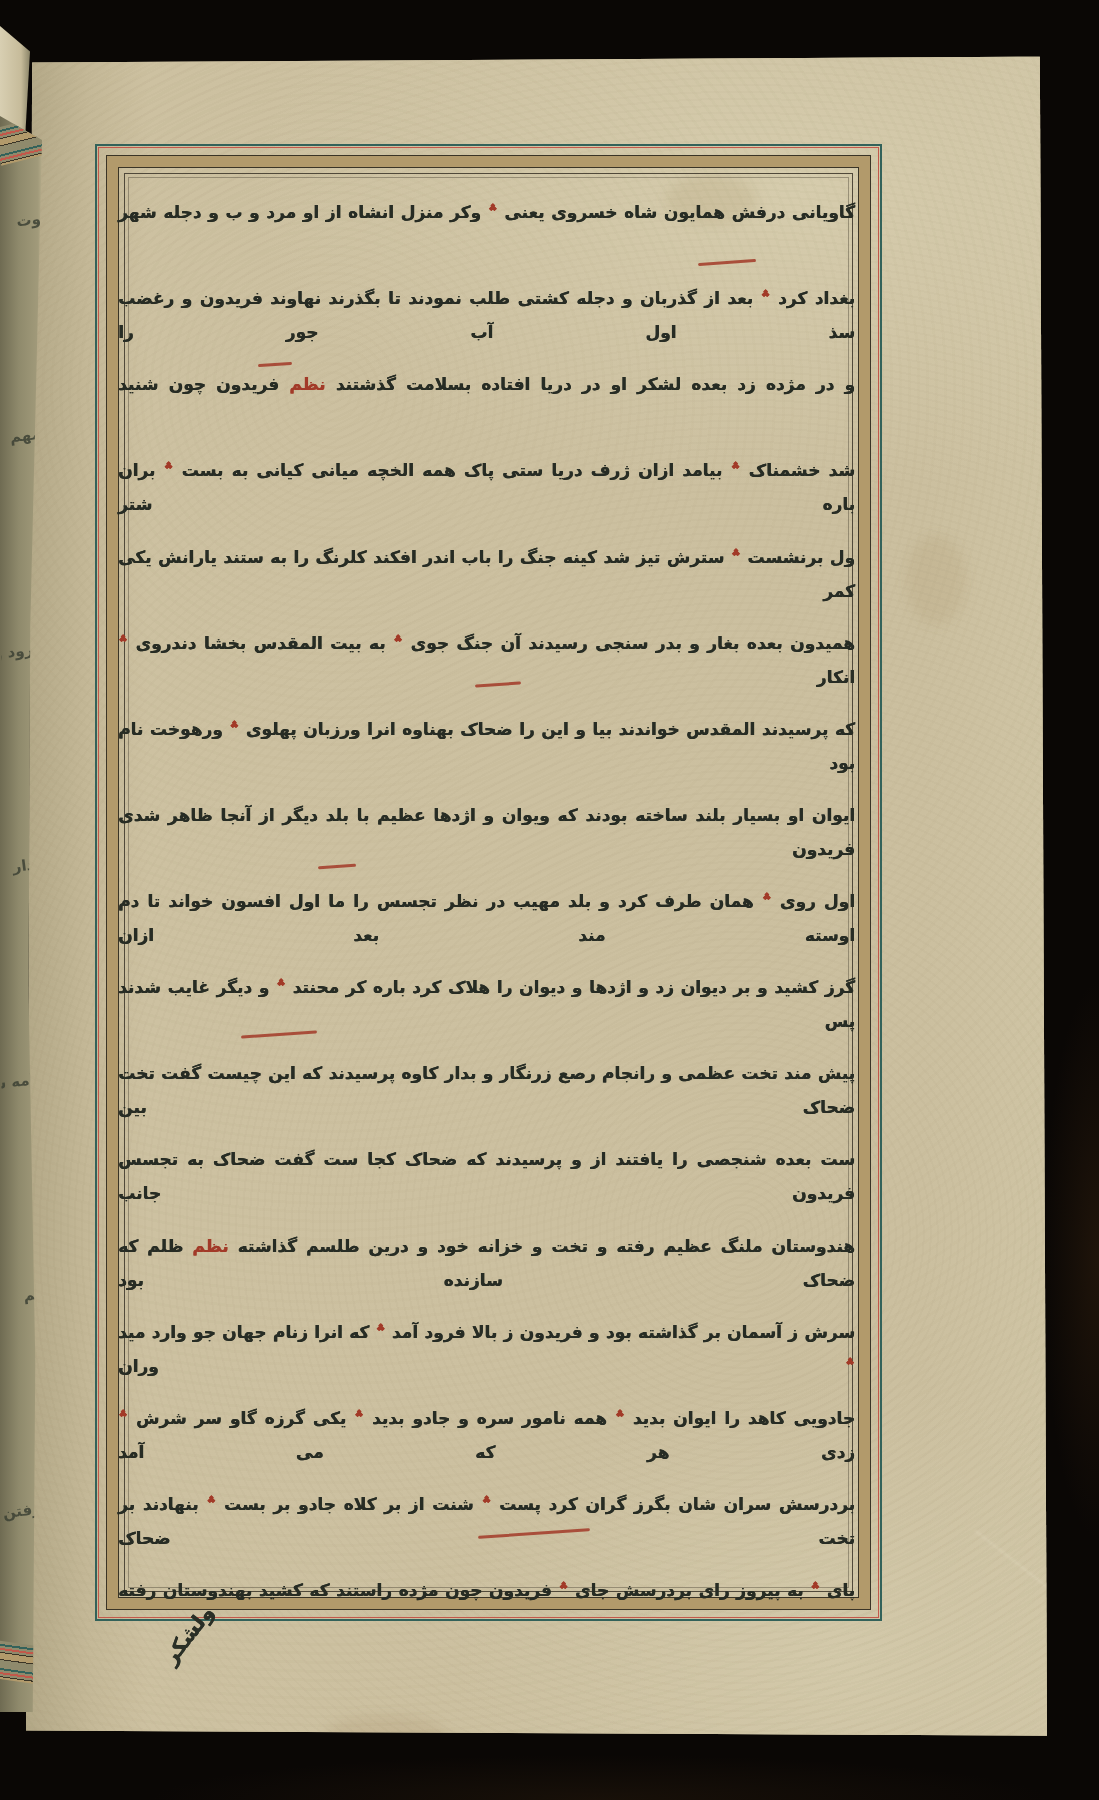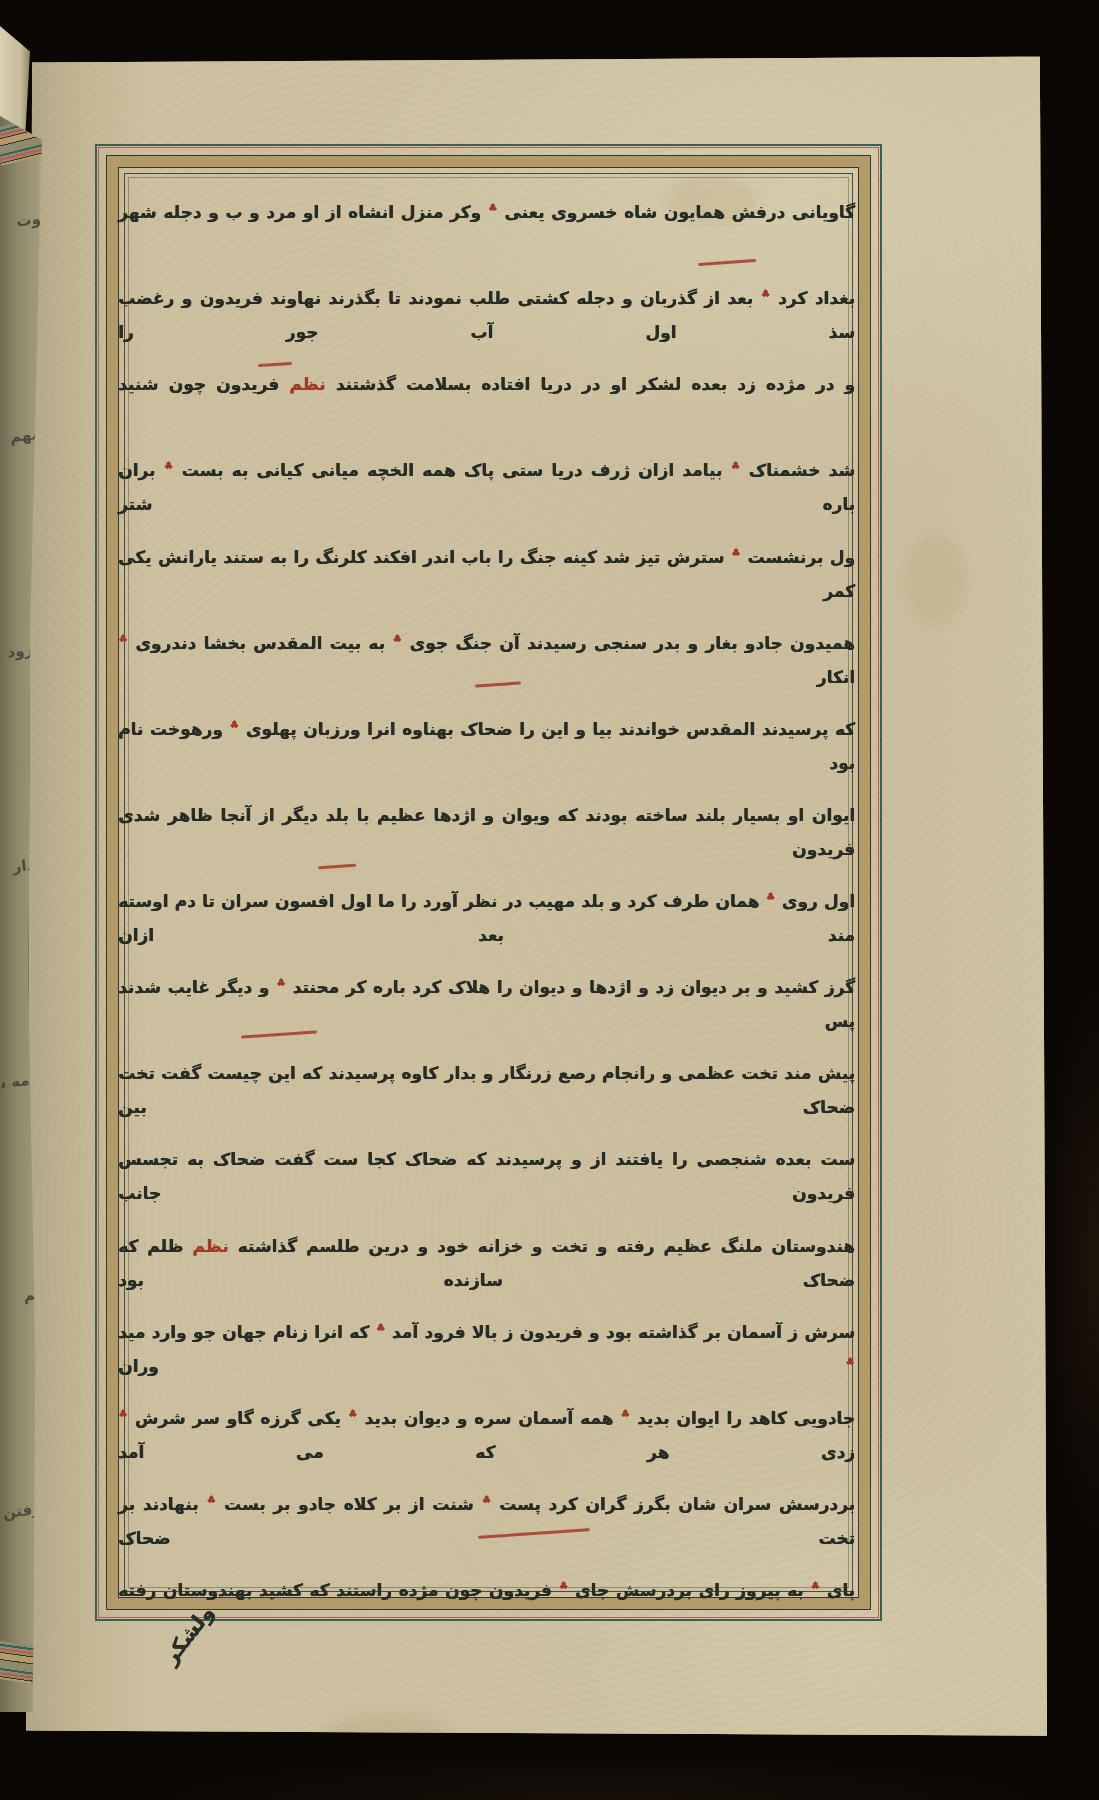--- a/index.html
+++ b/index.html
@@ -104,30 +104,30 @@
       <div class="frame-inner"></div>
       <div class="frame-inner2"></div>
     </div>
 
     <div class="text-block" lang="fa" dir="rtl">
         <div class="ms-line"><span>گاویانی درفش همایون شاه خسروی یعنی </span><span class="red-ink"> ؞ </span><span> وکر منزل انشاه از او مرد و ب و دجله شهر </span></div>
         <div class="ms-line"><span>بغداد کرد </span><span class="red-ink"> ؞ </span><span> بعد از گذربان و دجله کشتی طلب نمودند تا بگذرند نهاوند فریدون و رغضب سذ اول آب جور را </span></div>
         <div class="ms-line"><span>و در مژده زد بعده لشکر او در دریا افتاده بسلامت گذشتند </span><span class="red-ink"> نظم </span><span> فریدون چون شنید </span></div>
         <div class="ms-line"><span>شد خشمناک </span><span class="red-ink"> ؞ </span><span> بیامد ازان ژرف دریا ستی پاک همه الخچه میانی کیانی به بست </span><span class="red-ink"> ؞ </span><span> بران باره شتر </span></div>
         <div class="ms-line"><span>ول برنشست </span><span class="red-ink"> ؞ </span><span> سترش تیز شد کینه جنگ را باب اندر افکند کلرنگ را به ستند یارانش یکی کمر </span></div>
-        <div class="ms-line"><span>همیدون جادو بغار و بدر سنجی رسیدند آن جنگ جوی </span><span class="red-ink"> ؞ </span><span> به بیت المقدس بخشا دندروی </span><span class="red-ink"> ؞ </span><span> انکار </span></div>
+        <div class="ms-line"><span>همیدون بعده بغار و بدر سنجی رسیدند آن جنگ جوی </span><span class="red-ink"> ؞ </span><span> به بیت المقدس بخشا دندروی </span><span class="red-ink"> ؞ </span><span> انکار </span></div>
         <div class="ms-line"><span>که پرسیدند المقدس خواندند بیا و این را ضحاک بهناوه انرا ورزبان پهلوی </span><span class="red-ink"> ؞ </span><span> ورهوخت نام بود </span></div>
         <div class="ms-line"><span>ایوان او بسیار بلند ساخته بودند که ویوان و اژدها عظیم با بلد دیگر از آنجا ظاهر شدی فریدون </span></div>
-        <div class="ms-line"><span>اول روی </span><span class="red-ink"> ؞ </span><span> همان طرف کرد و بلد مهیب در نظر آورد را ما اول افسون سران تا دم اوسته مند بعد ازان </span></div>
+        <div class="ms-line"><span>اول روی </span><span class="red-ink"> ؞ </span><span> همان طرف کرد و بلد مهیب در نظر تجسس را ما اول افسون خواند تا دم اوسته مند بعد ازان </span></div>
         <div class="ms-line"><span>گرز کشید و بر دیوان زد و اژدها و دیوان را هلاک کرد باره کر محنتد </span><span class="red-ink"> ؞ </span><span> و دیگر غایب شدند پس </span></div>
         <div class="ms-line"><span>پیش مند تخت عظمی و رانجام رصع زرنگار و بدار کاوه پرسیدند که این چیست گفت تخت ضحاک بین </span></div>
         <div class="ms-line"><span>ست بعده شنجصی را یافتند از و پرسیدند که ضحاک کجا ست گفت ضحاک به تجسس فریدون جانب </span></div>
         <div class="ms-line"><span>هندوستان ملنگ عظیم رفته و تخت و خزانه خود و درین طلسم گذاشته </span><span class="red-ink"> نظم </span><span> ظلم که ضحاک سازنده بود </span></div>
         <div class="ms-line"><span>سرش ز آسمان بر گذاشته بود و فریدون ز بالا فرود آمد </span><span class="red-ink"> ؞ </span><span> که انرا زنام جهان جو وارد مید </span><span class="red-ink"> ؞ </span><span> وران </span></div>
-        <div class="ms-line"><span>جادویی کاهد را ایوان بدید </span><span class="red-ink"> ؞ </span><span> همه آسمان سره و دیوان بدید </span><span class="red-ink"> ؞ </span><span> یکی گرزه گاو سر شرش </span><span class="red-ink"> ؞ </span><span> زدی هر که می آمد </span></div>
+        <div class="ms-line"><span>جادویی کاهد را ایوان بدید </span><span class="red-ink"> ؞ </span><span> همه نامور سره و جادو بدید </span><span class="red-ink"> ؞ </span><span> یکی گرزه گاو سر شرش </span><span class="red-ink"> ؞ </span><span> زدی هر که می آمد </span></div>
         <div class="ms-line"><span>بردرسش سران شان بگرز گران کرد پست </span><span class="red-ink"> ؞ </span><span> شنت از بر کلاه جادو بر بست </span><span class="red-ink"> ؞ </span><span> بنهادند بر تخت ضحاک </span></div>
         <div class="ms-line"><span>پای </span><span class="red-ink"> ؞ </span><span> به پیروز رای بردرسش جای </span><span class="red-ink"> ؞ </span><span> فریدون چون مژده راستند که کشید بهندوستان رفته </span></div>
       </div>
 
     <div class="overline ov1"></div>
     <div class="overline ov2"></div>
     <div class="overline ov3"></div>
     <div class="overline ov4"></div>
     <div class="overline ov5"></div>
     <div class="overline ov6"></div>

